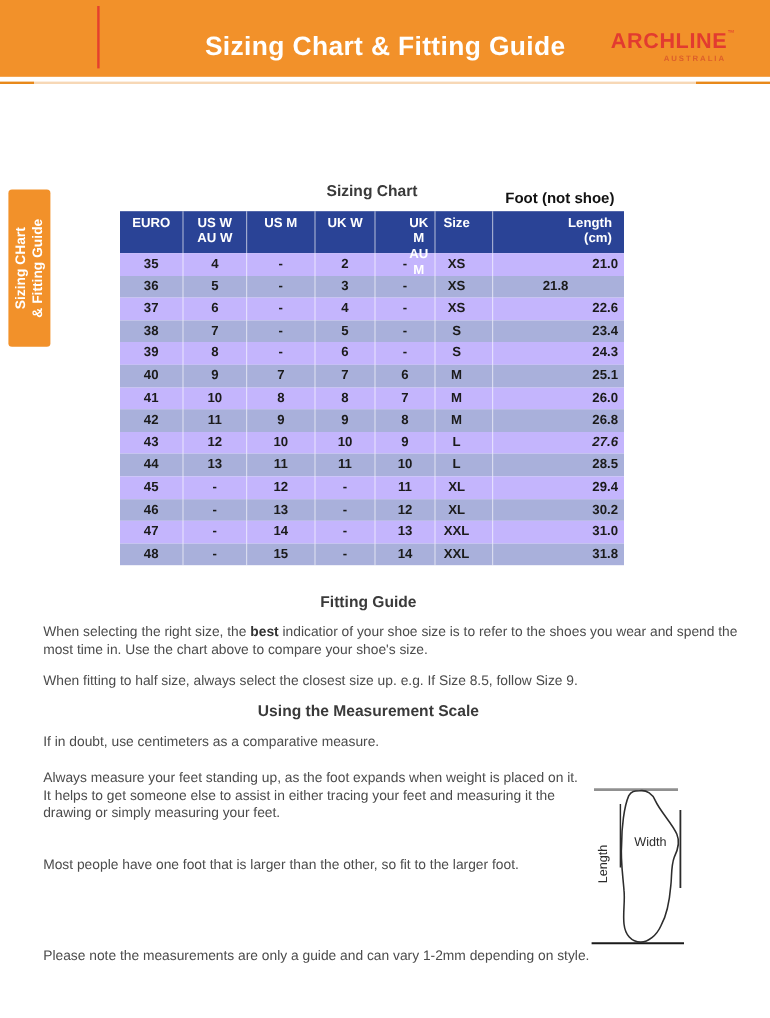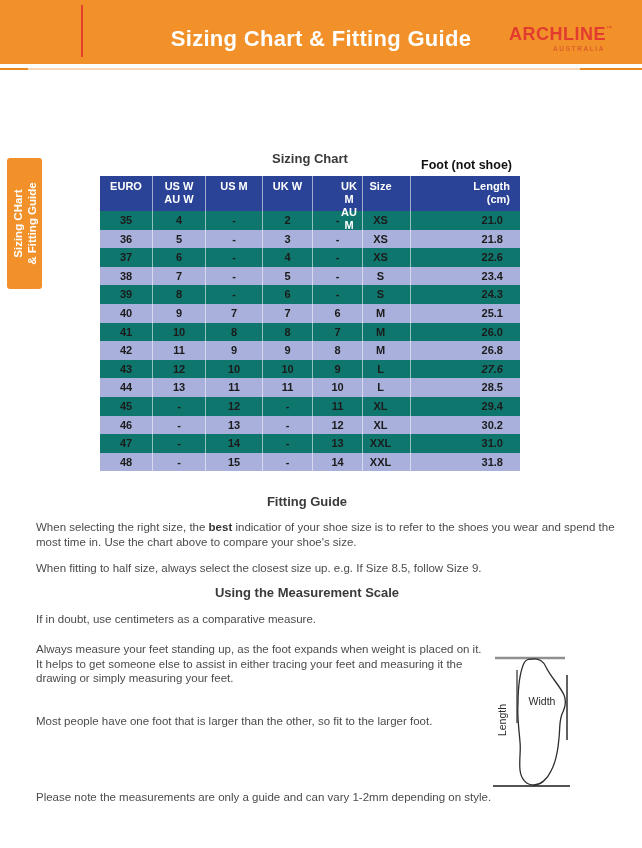--- a/index.html
+++ b/index.html
@@ -36,27 +36,27 @@
   .foot-note { position:absolute; left:310px; top:158px; width:202px; text-align:right;
                font-size:12.5px; font-weight:bold; color:#111; }
   .table { position:absolute; left:100px; top:176px; width:420px; }
   .thead { display:flex; background:#2A4396; height:35px; }
   .th { color:#fff; font-size:11px; font-weight:bold; text-align:center; padding-top:4px;
         border-left:1px solid rgba(255,255,255,0.55); }
   .th:first-child { border-left:none; }
   .th-label, .th-sub { line-height:13px; }
   .th.c5 { padding-right:12px; }
   .th.c6 { text-align:right; padding-right:10px; }
-  .tr { display:flex; height:18.6px; background:#0f766e; }
+  .tr { display:flex; height:18.6px; background:#c4b5fd; }
   .tr.alt { background:#A9B0DB; }
   .td { font-size:11px; font-weight:bold; color:#1b1b1b; text-align:center; line-height:18.6px;
         border-left:1px solid rgba(255,255,255,0.55); }
   .td:first-child { border-left:none; }
   .td.c5 { padding-right:12px; }
-  .td.c6 { text-align:right; padding-right:17px; }
+  .td.c6 { text-align:right; padding-right:5px; }
 
   
   .h2 { position:absolute; left:0; width:614px; text-align:center;
         font-size:13px; font-weight:bold; color:#3a3a3a; }
   .para { position:absolute; left:36px; font-size:11.5px; color:#4b4b4b; line-height:14.5px; }
   .para b { color:#333; }
   #h-fitting { top:494px; }
   #p-select { top:520px; width:594px; }
   #p-half { top:561px; width:594px; }
   #h-using { top:585px; }
@@ -137,21 +137,21 @@
           <div class="td c5" style="width: 48px;">XS</div>
           <div class="td c6" style="width: 110px;">21.0</div>
         </div>
         <div class="tr alt">
           <div class="td c0" style="width: 52px;">36</div>
           <div class="td c1" style="width: 53px;">5</div>
           <div class="td c2" style="width: 57px;">-</div>
           <div class="td c3" style="width: 50px;">3</div>
           <div class="td c4" style="width: 50px;">-</div>
           <div class="td c5" style="width: 48px;">XS</div>
-          <div class="td c6" style="width: 110px;">21.8</div>
+          <div class="td c6" style="width: 110px; text-align: center;">21.8</div>
         </div>
         <div class="tr">
           <div class="td c0" style="width: 52px;">37</div>
           <div class="td c1" style="width: 53px;">6</div>
           <div class="td c2" style="width: 57px;">-</div>
           <div class="td c3" style="width: 50px;">4</div>
           <div class="td c4" style="width: 50px;">-</div>
           <div class="td c5" style="width: 48px;">XS</div>
           <div class="td c6" style="width: 110px;">22.6</div>
         </div>

